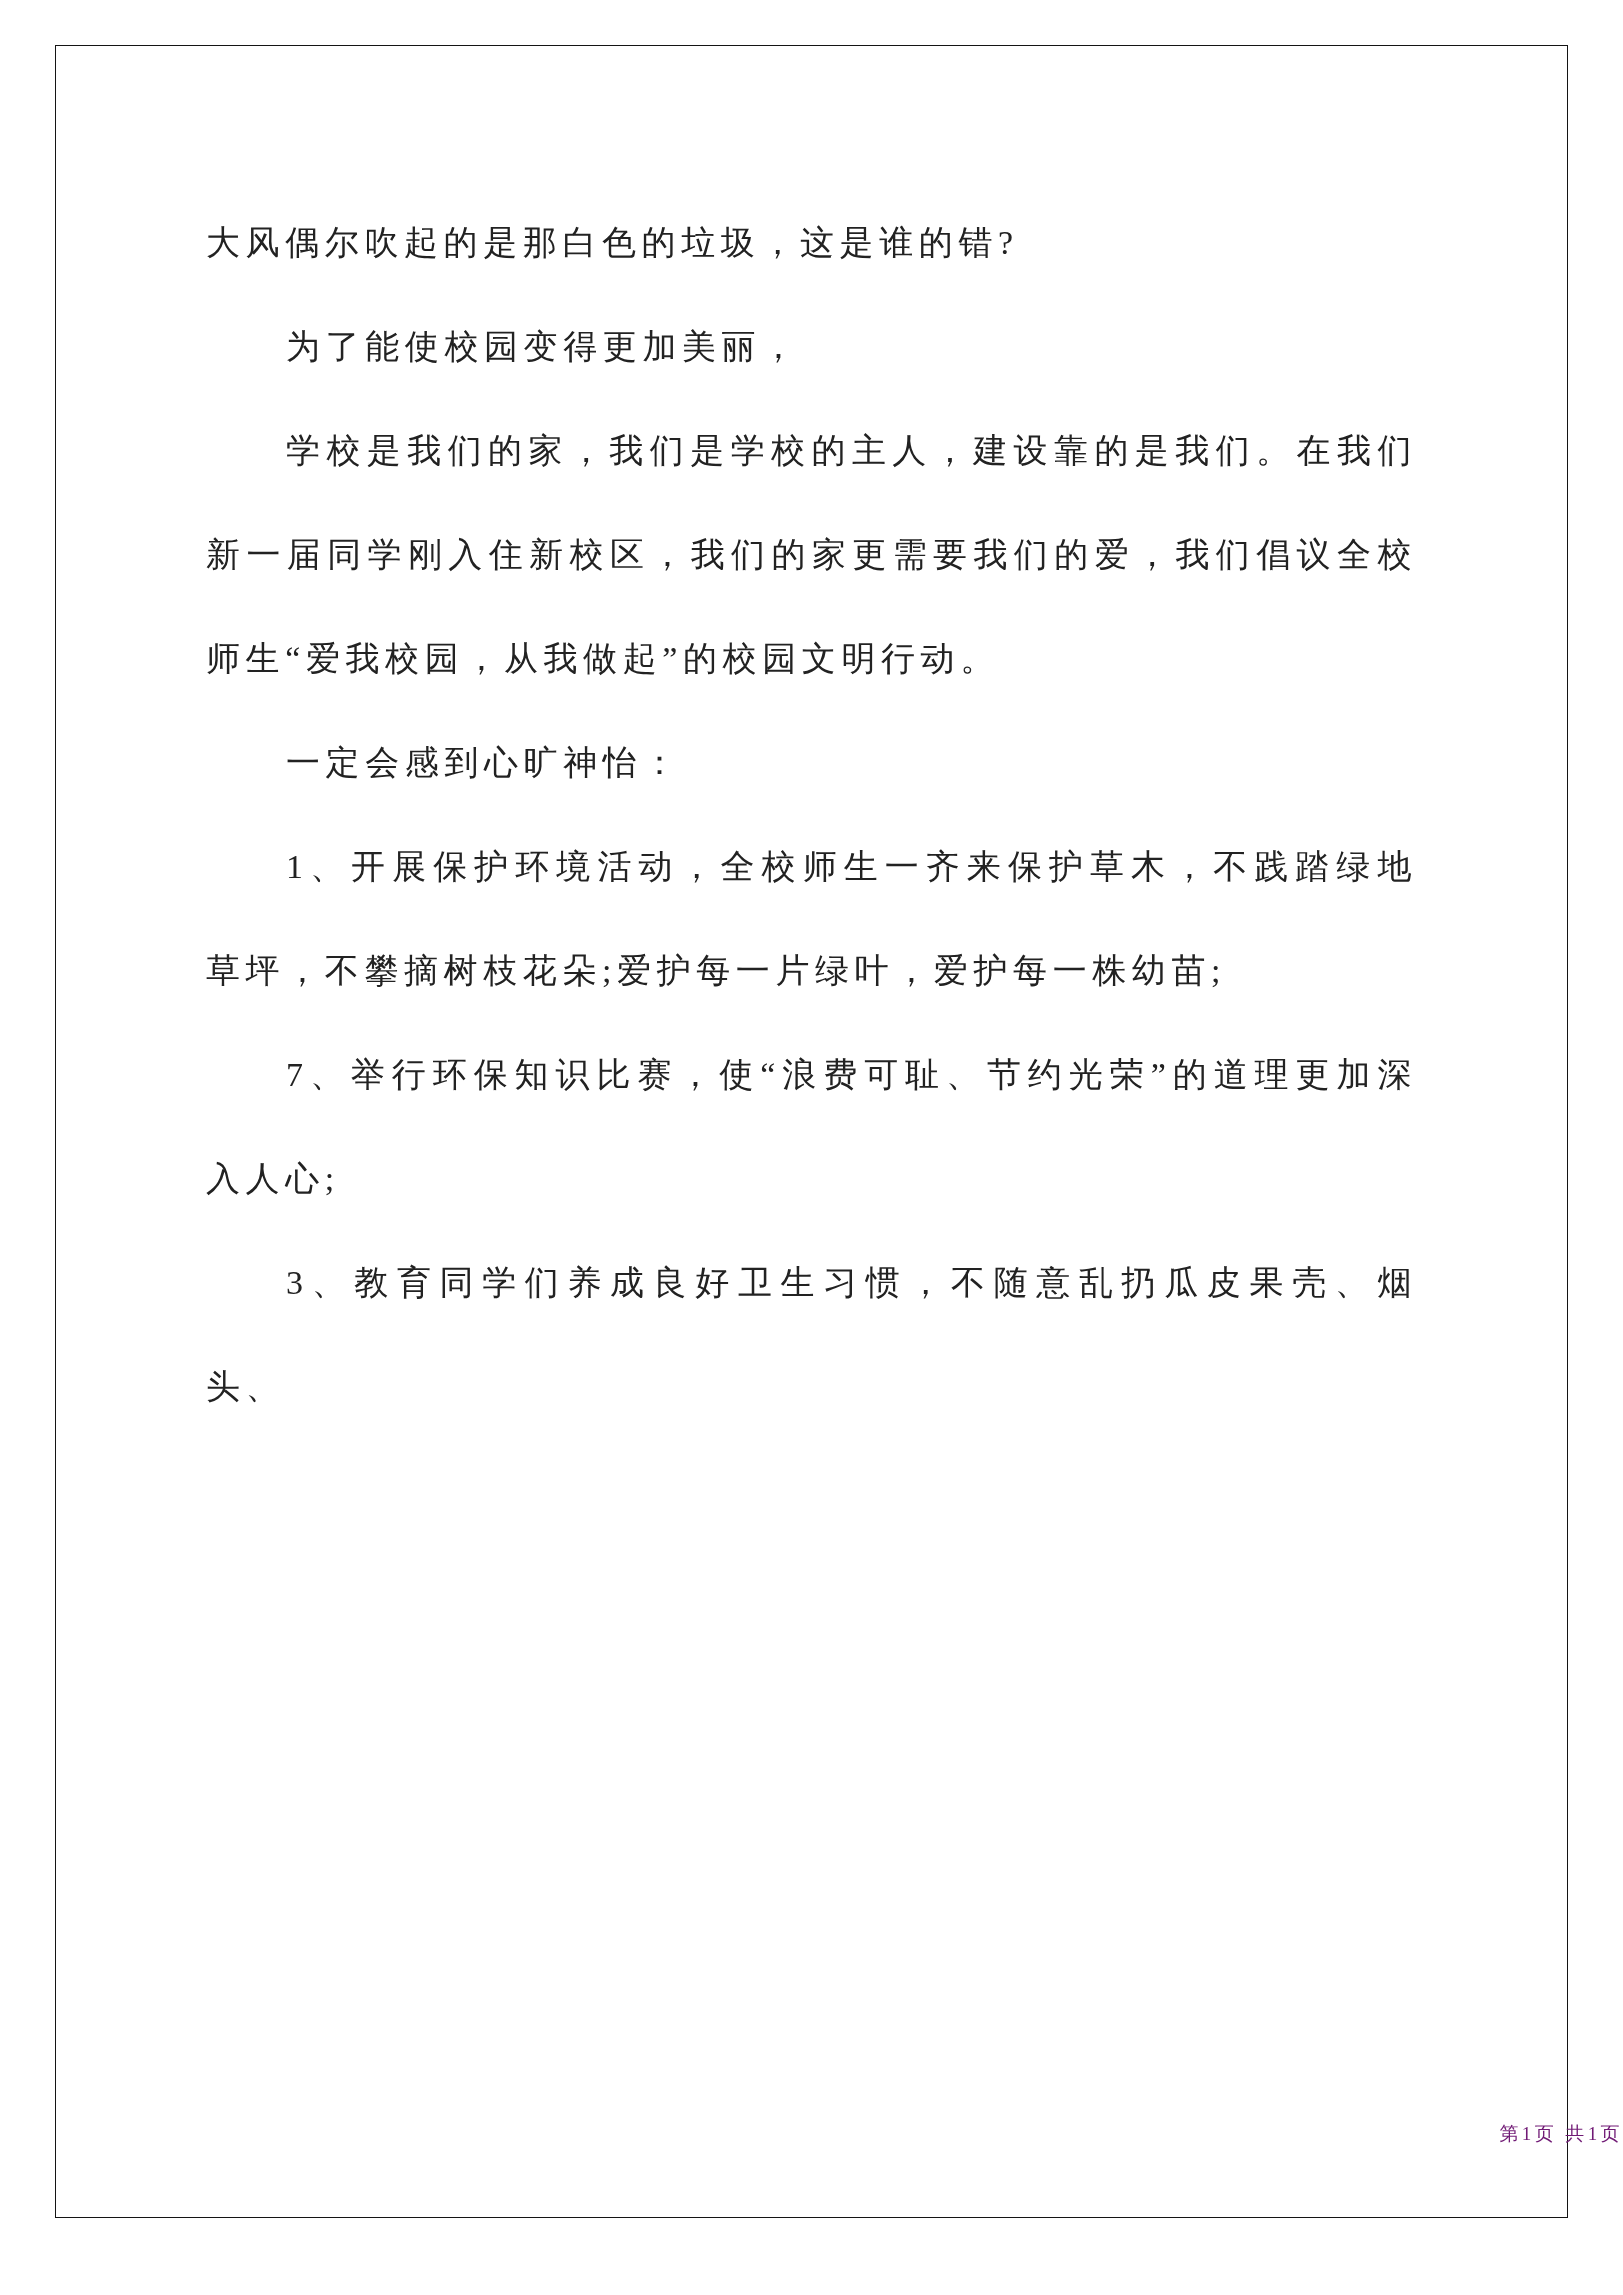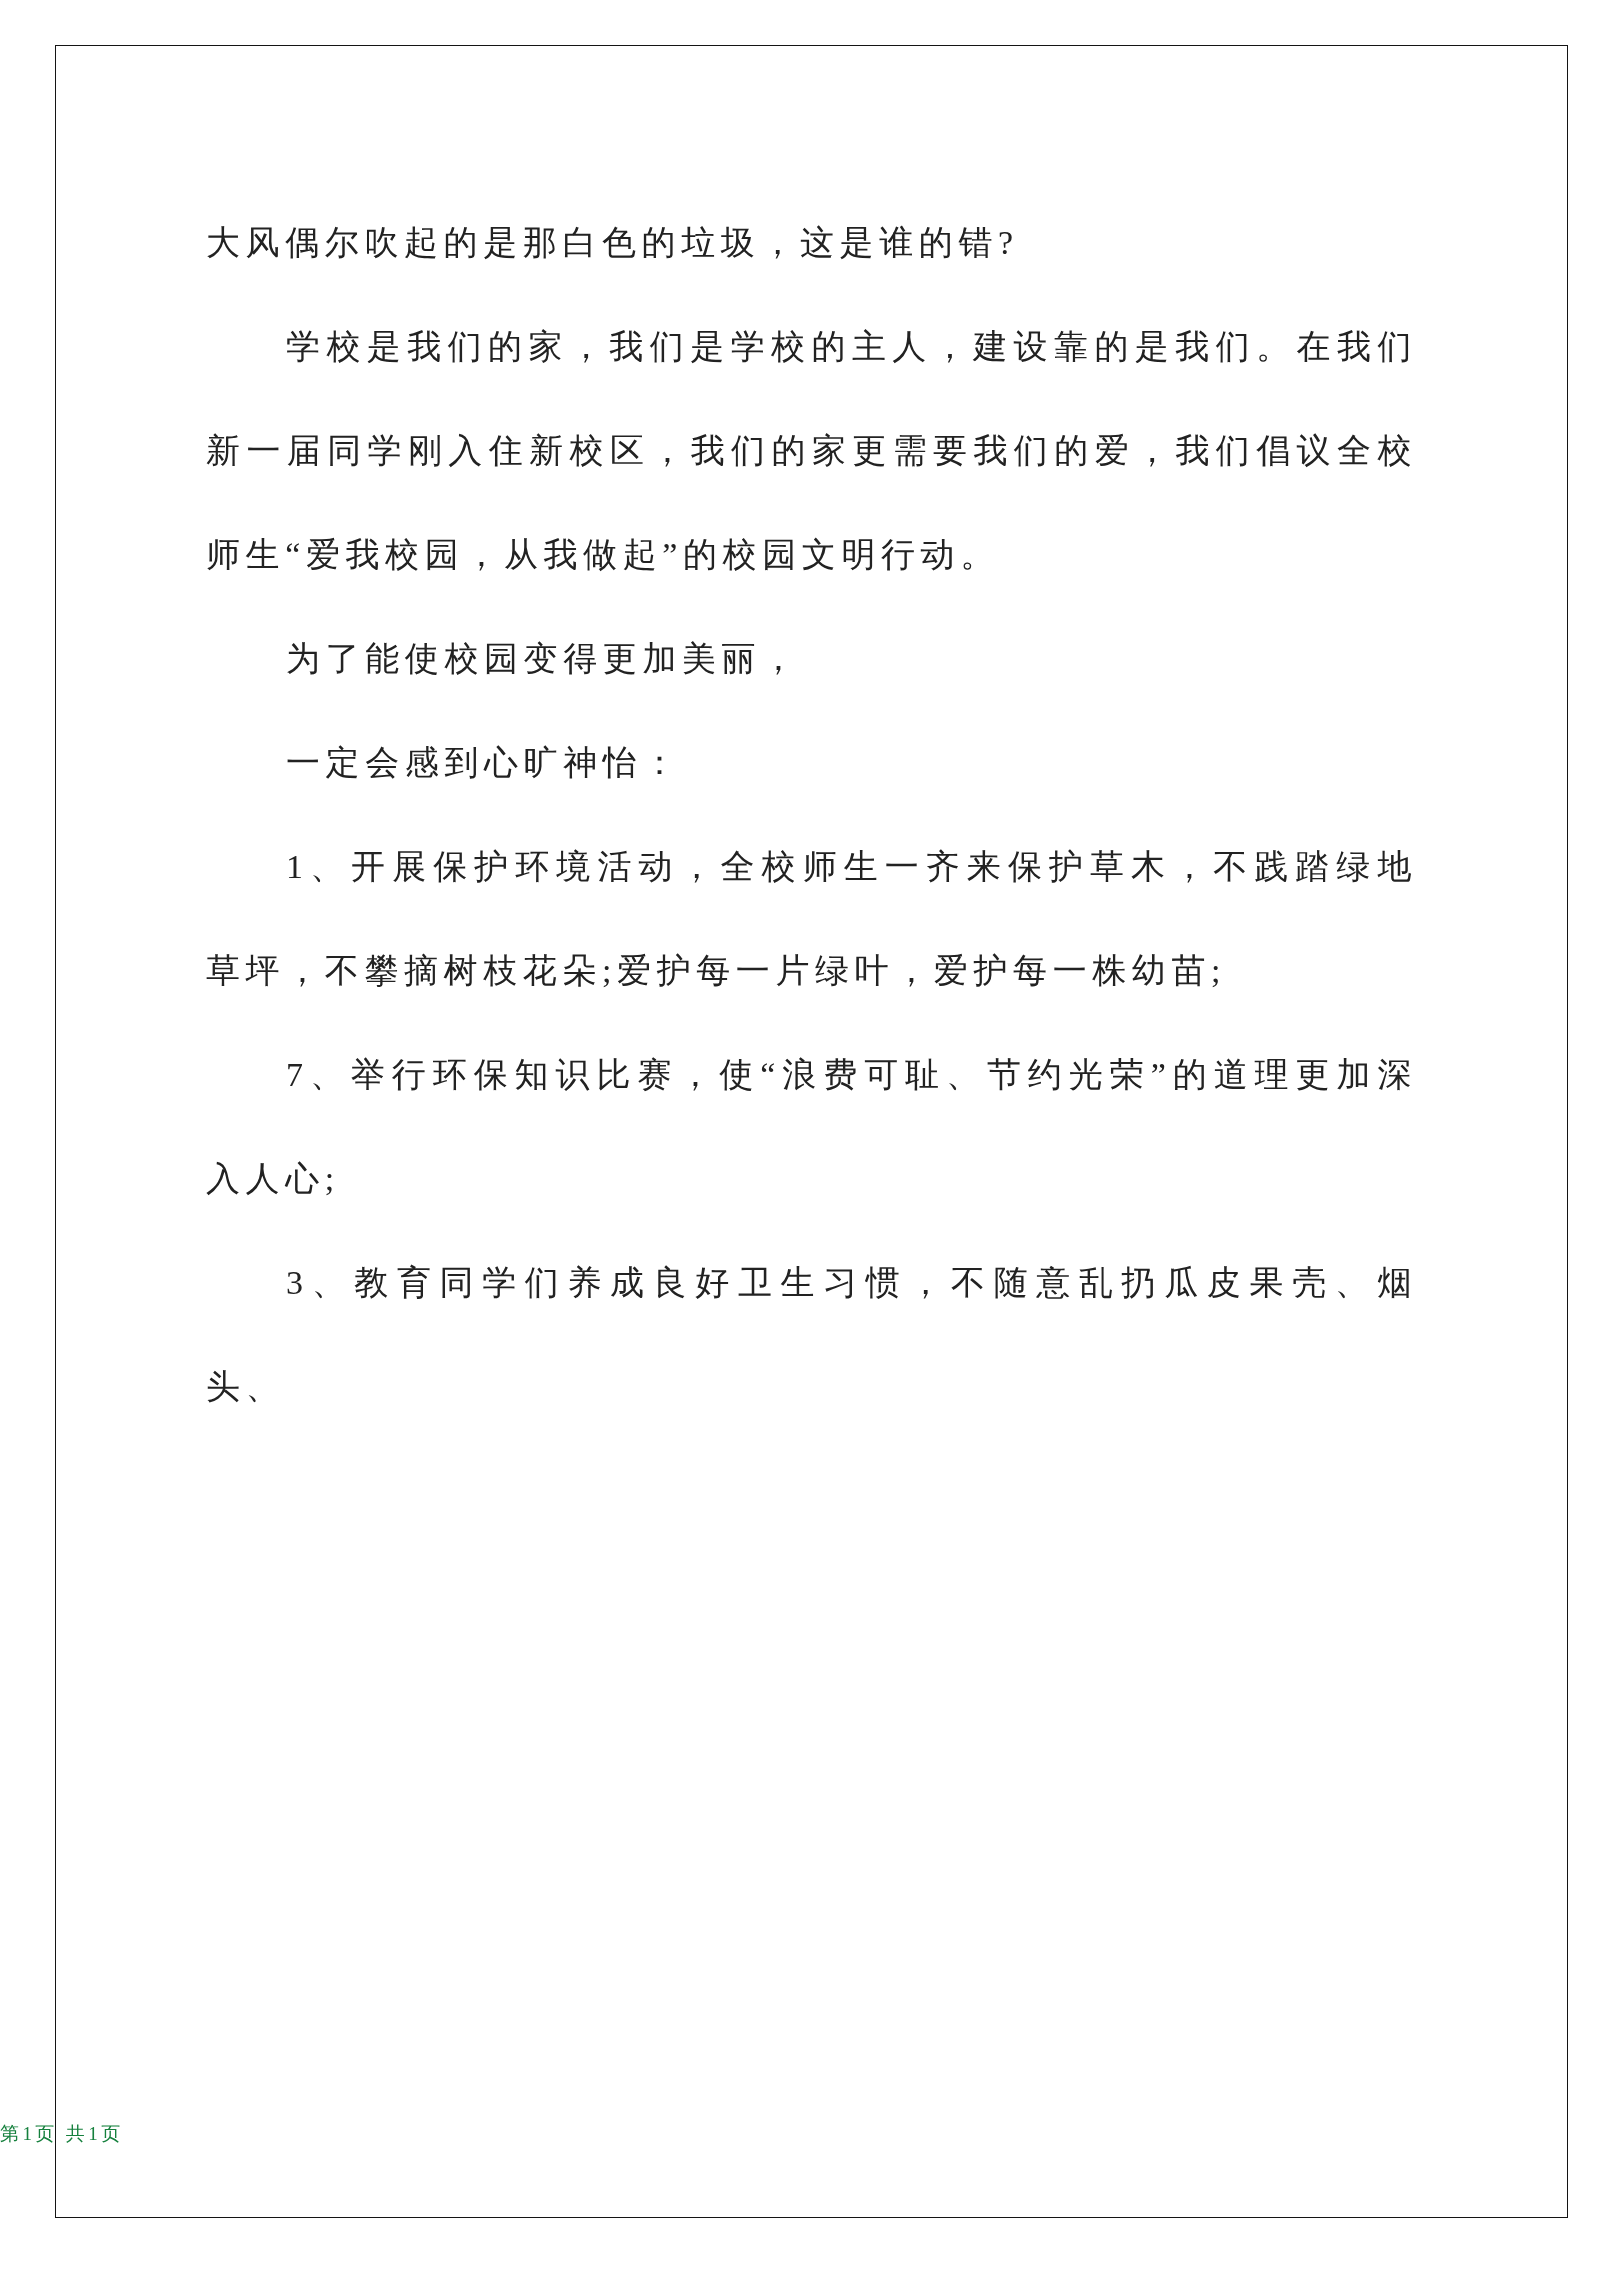--- a/index.html
+++ b/index.html
@@ -39,35 +39,35 @@
     font-family: Liberation Serif, serif;
   }
   .doc-content p.indent {
     text-indent: 80px;
   }
   .page-footer {
     position: absolute;
     top: 2121px;
     left: 0;
     width: 100%;
-    text-align: left;
+    text-align: right;
     font-size: 19px;
     letter-spacing: 3.4px;
-    color: #15803d;
+    color: #701a75;
   }
 </style>
 </head>
 <body>
 
 <div class="page-frame"></div>
 
 <div class="doc-content">
   <p>大风偶尔吹起的是那白色的垃圾，这是谁的错?</p>
+  <p class="indent">为了能使校园变得更加美丽，</p>
   <p class="indent">学校是我们的家，我们是学校的主人，建设靠的是我们。在我们新一届同学刚入住新校区，我们的家更需要我们的爱，我们倡议全校师生“爱我校园，从我做起”的校园文明行动。</p>
-  <p class="indent">为了能使校园变得更加美丽，</p>
   <p class="indent">一定会感到心旷神怡：</p>
   <p class="indent">1、开展保护环境活动，全校师生一齐来保护草木，不践踏绿地草坪，不攀摘树枝花朵;爱护每一片绿叶，爱护每一株幼苗;</p>
   <p class="indent">7、举行环保知识比赛，使“浪费可耻、节约光荣”的道理更加深入人心;</p>
   <p class="indent">3、教育同学们养成良好卫生习惯，不随意乱扔瓜皮果壳、烟头、</p>
 </div>
 
 <div class="page-footer">第1页  共1页</div>
 
 
 </body></html>

